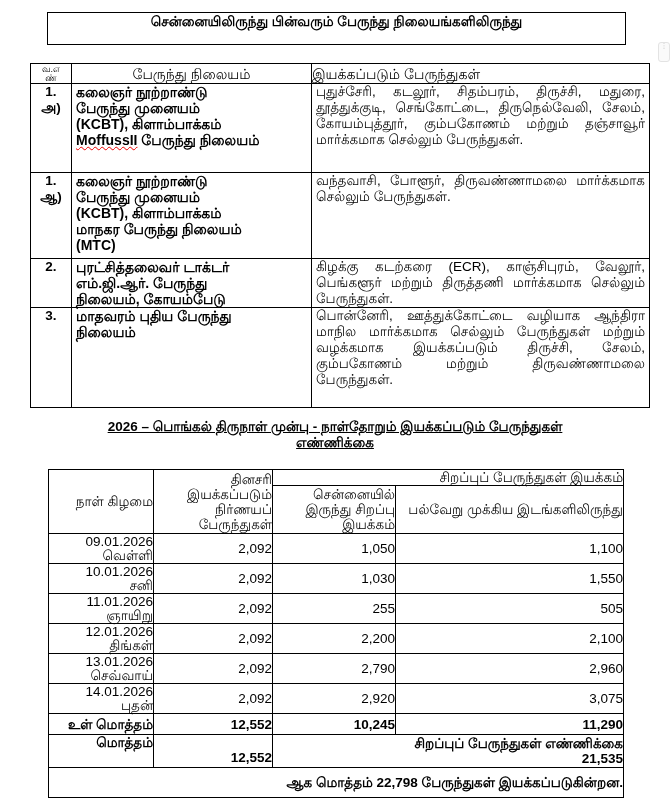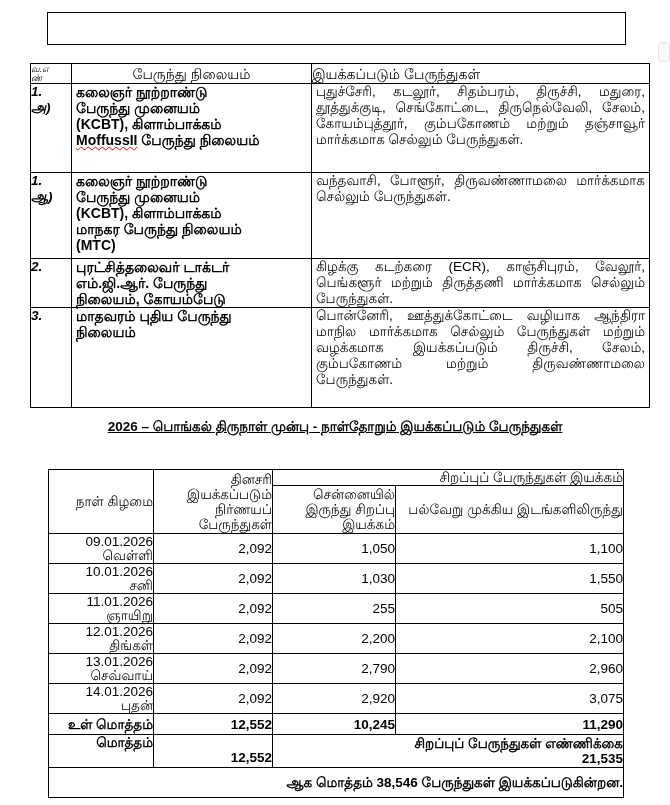--- a/index.html
+++ b/index.html
@@ -3,21 +3,21 @@
 <meta charset="utf-8">
 <style>
   html, body { margin: 0; padding: 0; background: #ffffff; }
   body { width: 670px; height: 805px; position: relative; overflow: hidden; font-family: "Liberation Sans", "DejaVu Sans", sans-serif; color: #000; }
   .title-box { position: absolute; left: 47px; top: 12px; width: 579px; height: 33px; border: 1.3px solid #000; text-align: center; font-weight: bold; font-size: 13.5px; line-height: 16px; padding-top: 1px; box-sizing: border-box; }
   .title-box .l2 { text-decoration: underline; }
   .side-handle { position: absolute; left: 658px; top: 42px; width: 10px; height: 18px; border: 1px solid #e3e3e3; border-radius: 3px; background: #fafafa; font-size: 7px; color: #bbb; line-height: 5px; text-align: center; }
   table { border-collapse: collapse; position: absolute; }
   td, th { border: 1.3px solid #000; padding: 0; vertical-align: top; }
   #t1 { left: 30px; top: 63px; width: 620px; }
-  #t1 .c1 { width: 40px; text-align: left; font-weight: bold; font-size: 13.5px; font-style: italic; }
+  #t1 .c1 { width: 40px; text-align: center; font-weight: bold; font-size: 13.5px; }
   #t1 .c2 { width: 235px; font-weight: bold; font-size: 14px; line-height: 16px; padding-left: 4px; }
   #t1 .c3 { font-size: 13.5px; line-height: 16px; padding: 0 4px; text-align: justify; text-align-last: left; }
   #t1 thead td { height: 18px; vertical-align: middle; text-align: center; }
   #t1 thead .c1 { font-size: 9px; line-height: 10px; font-weight: normal; }
   #t1 thead .c2, #t1 thead .c3 { font-size: 14px; font-weight: normal; padding-left: 0; text-align: center; }
   #t1 .r1 td { height: 88px; }
   #t1 .r2 td { height: 85px; }
   #t1 .r3 td { height: 48px; }
   #t1 .r4 td { height: 99px; }
   #t1 .c1 span { display: block; line-height: 16px; }
@@ -34,20 +34,21 @@
   #t2 .row-day .date { font-size: 13.5px; line-height: 14px; }
   #t2 .bold td { font-weight: bold; }
   #t2 .sub td { height: 20px; }
   #t2 .tot td { height: 30px; margin-left: 42px; }
   #t2 .grand td { height: 29px; font-weight: bold; }
 </style>
 </head>
 <body>
 
 <div class="title-box">
+  <div>சென்னையிலிருந்து பின்வரும் பேருந்து நிலையங்களிலிருந்து</div>
 </div>
 
 <div class="side-handle">⋮</div>
 
 <table id="t1">
   <thead>
     <tr>
       <td class="c1">
           <span style="line-height:10px">வ.எ</span>
           <span style="line-height:9px">ண்</span>
@@ -103,20 +104,21 @@
         <div>மாதவரம் புதிய பேருந்து</div>
         <div>நிலையம்</div>
       </td>
       <td class="c3">பொன்னேரி, ஊத்துக்கோட்டை வழியாக ஆந்திரா மாநில மார்க்கமாக செல்லும் பேருந்துகள் மற்றும் வழக்கமாக இயக்கப்படும் திருச்சி, சேலம், கும்பகோணம் மற்றும் திருவண்ணாமலை பேருந்துகள்.</td>
     </tr>
   </tbody>
 </table>
 
 <div class="heading2">
   <div class="u">2026 – பொங்கல் திருநாள் முன்பு - நாள்தோறும் இயக்கப்படும் பேருந்துகள்</div>
+  <div class="u">எண்ணிக்கை</div>
 </div>
 
 <table id="t2">
   <tbody>
       <tr class="hdr">
     <td class="k1" rowspan="2">நாள் கிழமை</td>
     <td class="k2" rowspan="2">தினசரி இயக்கப்படும் நிர்ணயப் பேருந்துகள்</td>
     <td colspan="2" style="height:15px">சிறப்புப் பேருந்துகள் இயக்கம்</td>
   </tr>
   <tr class="hdr">
@@ -185,16 +187,16 @@
   </tr>
   <tr class="bold tot">
     <td style="vertical-align:top">மொத்தம்</td>
     <td style="vertical-align:bottom;padding-bottom:2px">12,552</td>
     <td colspan="2">
       <div>சிறப்புப் பேருந்துகள் எண்ணிக்கை</div>
       <div>21,535</div>
     </td>
   </tr>
   <tr class="grand">
-    <td colspan="4">ஆக மொத்தம் 38,546 பேருந்துகள் இயக்கப்படுகின்றன.</td>
+    <td colspan="4">ஆக மொத்தம் 22,798 பேருந்துகள் இயக்கப்படுகின்றன.</td>
   </tr>
 </tbody>
   </table>
 
 </body></html>

